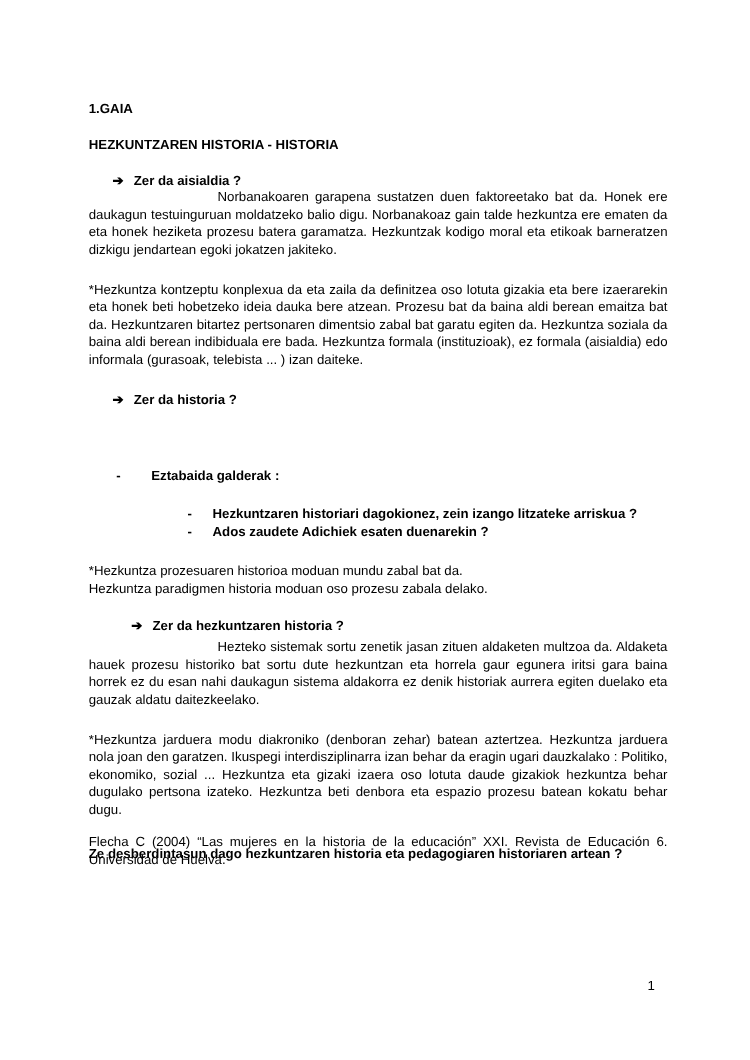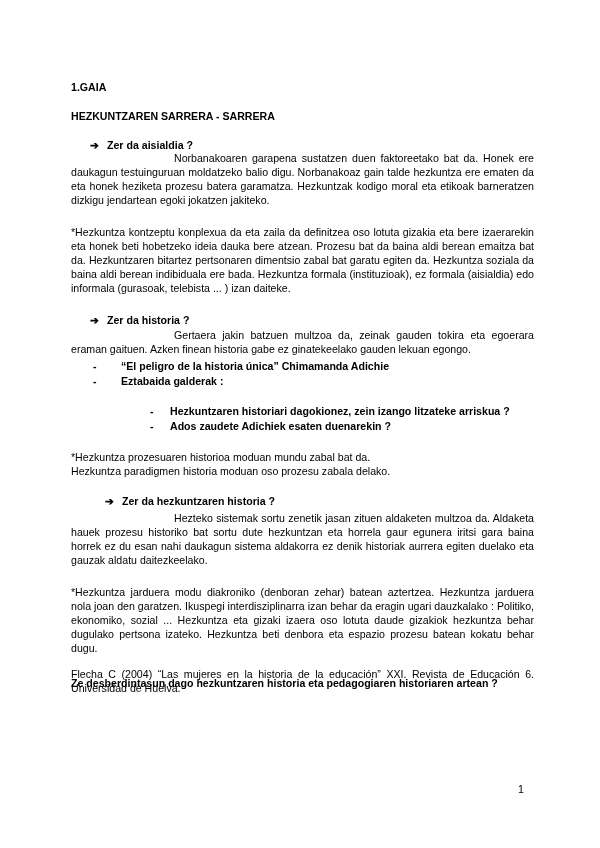--- a/index.html
+++ b/index.html
@@ -18,37 +18,33 @@
   .bullet-l2 .dash { display: inline-block; width: 20px; }
   .page-num { left: 518px; top: 782px; font-size: 10.6px; }
 </style>
 </head>
 <body>
 
 <div class="page">
 
   <div class="abs bold" style="left:71px; top:80px;">1.GAIA</div>
 
-  <div class="abs bold" style="left:71px; top:109px;">HEZKUNTZAREN SARRERA - SARRERA</div>
+  <div class="abs bold" style="left:71px; top:109px;">HEZKUNTZAREN HISTORIA - HISTORIA</div>
 
   <div class="abs heading-arrow" style="top:138px;">
     <span class="arrow">➔</span><span>Zer da aisialdia ?</span>
   </div>
   <div class="abs just indent-first" style="top:151px;">Norbanakoaren garapena sustatzen duen faktoreetako bat da. Honek ere daukagun testuinguruan moldatzeko balio digu. Norbanakoaz gain talde hezkuntza ere ematen da eta honek heziketa prozesu batera garamatza. Hezkuntzak kodigo moral eta etikoak barneratzen dizkigu jendartean egoki jokatzen jakiteko.</div>
 
   <div class="abs just" style="top:225px;">*Hezkuntza kontzeptu konplexua da eta zaila da definitzea oso lotuta gizakia eta bere izaerarekin eta honek beti hobetzeko ideia dauka bere atzean. Prozesu bat da baina aldi berean emaitza bat da. Hezkuntzaren bitartez pertsonaren dimentsio zabal bat garatu egiten da. Hezkuntza soziala da baina aldi berean indibiduala ere bada. Hezkuntza formala (instituzioak), ez formala (aisialdia) edo informala (gurasoak, telebista ... ) izan daiteke.</div>
 
   <div class="abs heading-arrow" style="top:313px;">
     <span class="arrow">➔</span><span>Zer da historia ?</span>
   </div>
-  <div class="abs just indent-first" style="top:328px;">Gertaera jakin batzuen multzoa da, zeinak gauden tokira eta egoerara eraman gaituen. Azken finean historia gabe ez ginatekeelako gauden lekuan egongo.</div>
 
-  <div class="abs bullet-l1 bold" style="top:359px;">
-    <span class="dash">-</span><span>“El peligro de la historia única” Chimamanda Adichie</span>
-  </div>
   <div class="abs bullet-l1 bold" style="top:374px;">
     <span class="dash">-</span><span>Eztabaida galderak :</span>
   </div>
   <div class="abs bullet-l2 bold" style="top:404px;">
     <span class="dash">-</span><span>Hezkuntzaren historiari dagokionez, zein izango litzateke arriskua ?</span>
   </div>
   <div class="abs bullet-l2 bold" style="top:419px;">
     <span class="dash">-</span><span>Ados zaudete Adichiek esaten duenarekin ?</span>
   </div>
 

